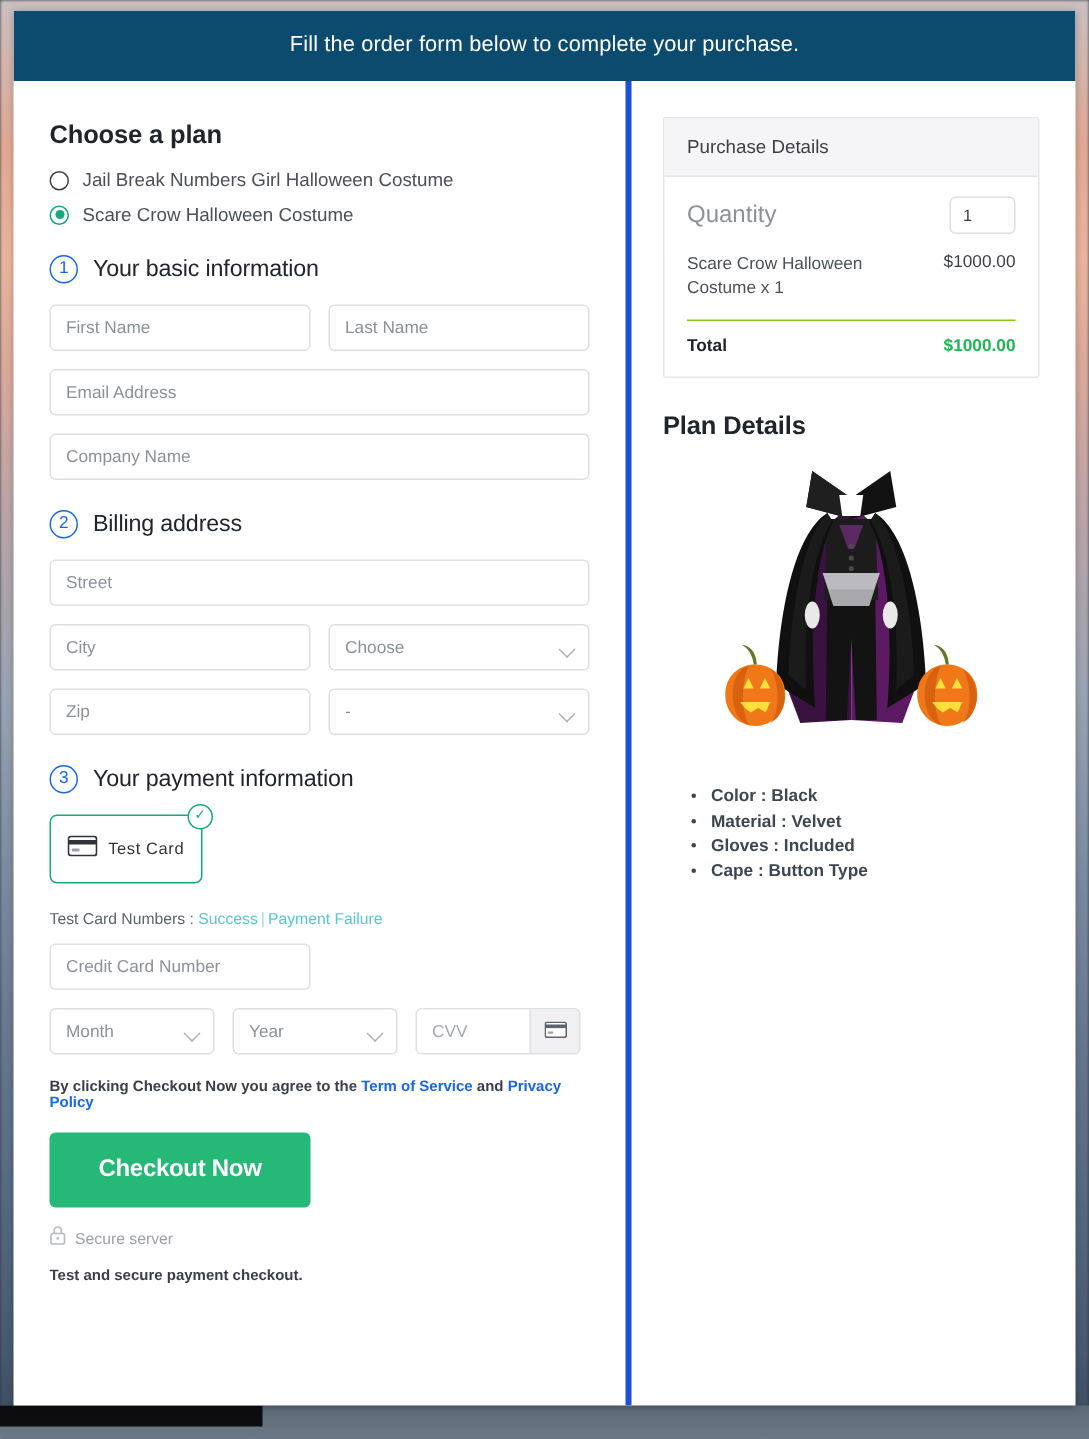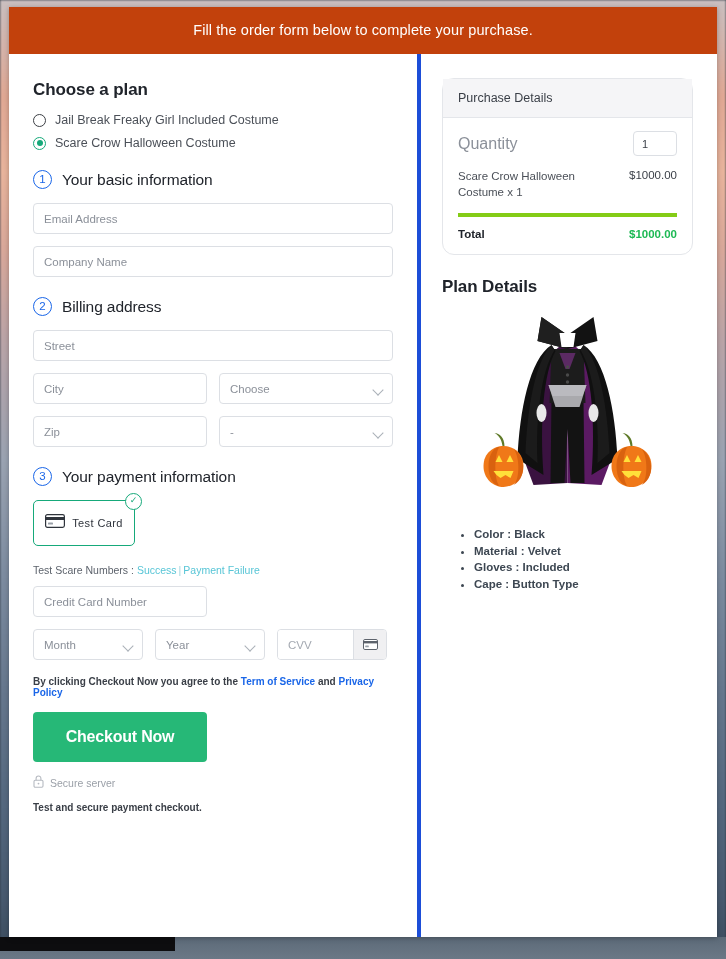--- a/index.html
+++ b/index.html
@@ -57,21 +57,21 @@
     left: 9px;
     top: 7px;
     width: 708px;
     height: 930px;
     background: #ffffff;
     box-shadow: 0 1px 5px rgba(0,0,0,.28);
     overflow: hidden;
   }
 
   .banner {
-    background: #c2410c;
+    background: #0c4a6e;
     color: #ffffff;
     text-align: center;
     font-size: 14.5px;
     height: 47px;
     line-height: 47px;
     letter-spacing: .1px;
   }
 
   .body-wrap {
     display: flex;
@@ -315,21 +315,21 @@
   }
   .safe-text {
     font-size: 10px;
     font-weight: bold;
     color: #3a3f47;
   }
 
   
   .purchase-card {
     border: 1px solid #e4e6ea;
-    border-radius: 12px;
+    border-radius: 2px;
   }
   .purchase-head {
     background: #f5f5f7;
     border-bottom: 1px solid #e4e6ea;
     padding: 12px 15px;
     font-size: 12.5px;
     color: #3a3f47;
   }
   .purchase-body { padding: 13px 15px 14px 15px; }
   .prod-name {
@@ -356,21 +356,21 @@
     padding: 0 8px;
     font-family: "Liberation Sans", sans-serif;
     outline: none;
   }
   .line-row {
     display: flex;
     justify-content: space-between;
     align-items: flex-start;
     gap: 10px;
     padding-bottom: 13px;
-    border-bottom: 4px solid #84cc16;
+    border-bottom: 1px solid #84cc16;
   }
   .line-desc {
     font-size: 11.5px;
     color: #4b5058;
     line-height: 1.35;
     max-width: 125px;
   }
   .line-price { font-size: 11.5px; color: #3a3f47; white-space: nowrap; }
   .total-row {
     display: flex;
@@ -414,33 +414,37 @@
   <div class="banner">Fill the order form below to complete your purchase.</div>
 
   <div class="body-wrap">
 
     <div class="col-left">
 
       <h2 class="section-title">Choose a plan</h2>
 
       <div class="plan-row">
         <span class="radio"></span>
-        <span class="plan-label">Jail Break Freaky Girl Included Costume</span>
+        <span class="plan-label">Jail Break Numbers Girl Halloween Costume</span>
       </div>
       <div class="plan-row">
         <span class="radio checked"></span>
         <span class="plan-label">Scare Crow Halloween Costume</span>
       </div>
 
       
       <div class="step-head">
         <span class="step-num">1</span>
         <span class="step-text">Your basic information</span>
       </div>
 
+      <div class="row">
+        <input class="field f-half" type="text" placeholder="First Name" style="">
+        <input class="field f-half" type="text" placeholder="Last Name" style="">
+      </div>
       <div class="row">
         <input class="field f-full" type="text" placeholder="Email Address" style="">
       </div>
       <div class="row">
         <input class="field f-full" type="text" placeholder="Company Name" style="">
       </div>
 
       
       <div class="step-head">
         <span class="step-num">2</span>
@@ -477,21 +481,21 @@
             <rect x="0.6" y="0.6" width="18.8" height="12.8" rx="1.8" fill="#ffffff" stroke="#2f343c" stroke-width="1.2"></rect>
             <rect x="0.6" y="3" width="18.8" height="3" fill="#2f343c"></rect>
             <rect x="3" y="8.6" width="5" height="2" rx="0.6" fill="#9aa0a8"></rect>
           </svg>
         </span>
         <span class="tile-label">Test Card</span>
         <span class="check-badge">✓</span>
       </div>
 
       <div class="testcard-line">
-        <span>Test Scare Numbers :</span>
+        <span>Test Card Numbers :</span>
         <a href="#">Success</a><span class="sep">|</span><a href="#">Payment Failure</a>
       </div>
 
       <div class="row">
         <input class="field f-card" type="text" placeholder="Credit Card Number" style="">
       </div>
 
       <div class="row">
         <div class="select-wrap sel-small">
           <div class="field">Month</div>

